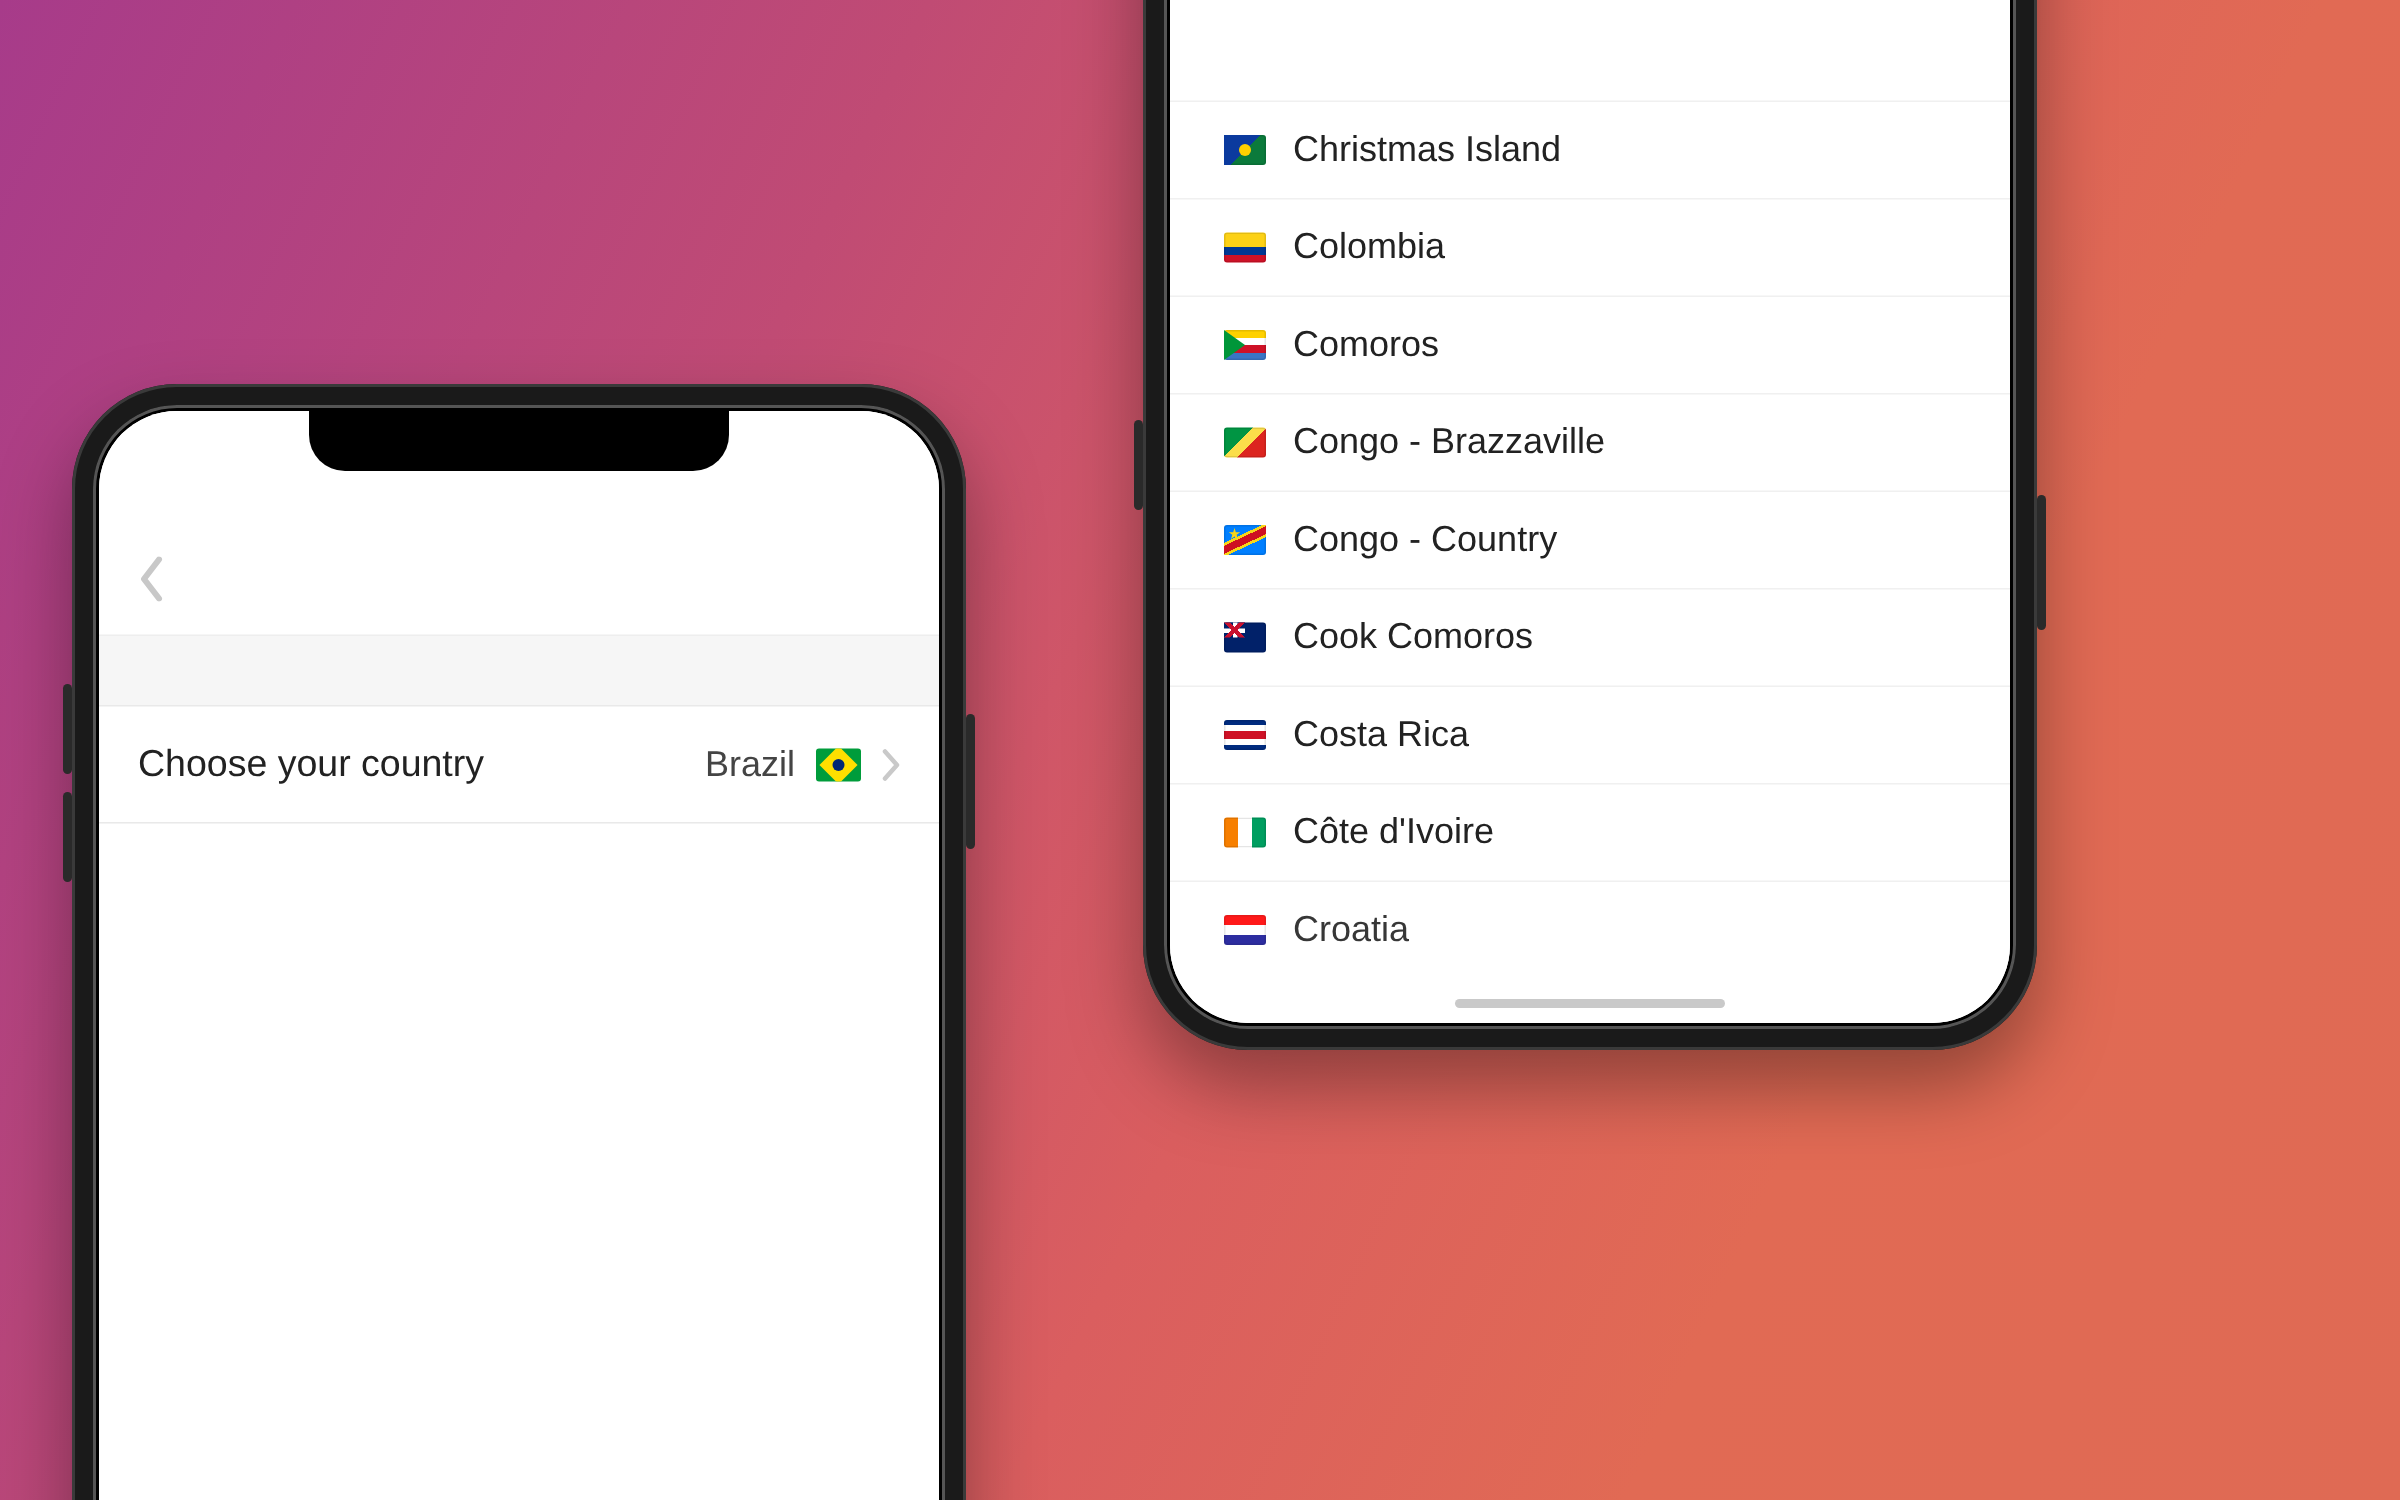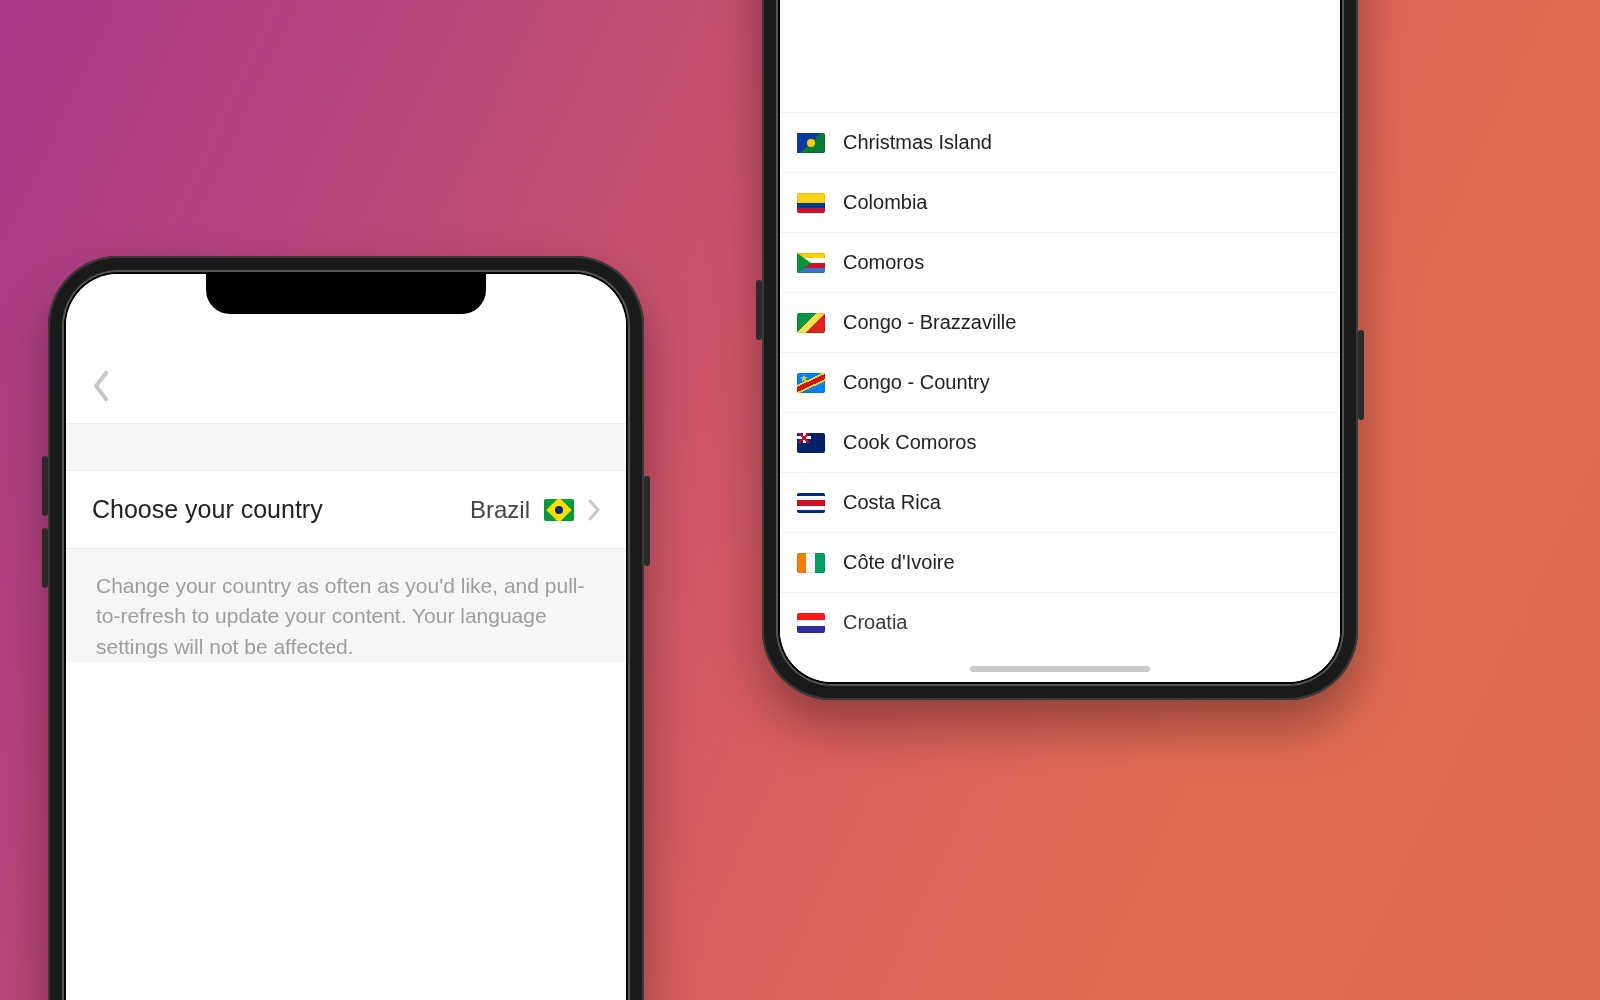--- a/index.html
+++ b/index.html
@@ -157,23 +157,23 @@
 
   
   .country-list {
     position: absolute;
     left: 0; right: 0; bottom: 0;
     padding-bottom: 30px;
     background:#fff;
   }
   .country-item {
     display:flex; align-items:center; gap:18px;
-    padding: 18px 30px 18px 17px;
+    padding: 18px 30px 18px 36px;
     border-bottom: 1px solid #f0f0f0;
-    font-size: 20px;
+    font-size: 24px;
     color:#222;
   }
   .country-item:last-child{ border-bottom:none; }
   .cflag {
     width:28px; height:20px; border-radius:2px; flex:0 0 auto;
     box-shadow: 0 0 0 1px rgba(0,0,0,.1) inset;
   }
   .flag-christmas{ background:#0b7a3b; position:relative; }
   .flag-christmas::before{content:"";position:absolute;inset:0;background:linear-gradient(135deg,#0b3a9e 50%, transparent 50%);}
   .flag-christmas::after{content:"";position:absolute;left:50%;top:50%;width:8px;height:8px;border-radius:50%;background:#ffd000;transform:translate(-50%,-50%);}
@@ -225,21 +225,20 @@
           <div class="row-left">Choose your country</div>
           <div class="row-right">
             <span>Brazil</span>
             <span class="flag flag-brazil"></span>
             <svg class="chevron-right" viewBox="0 0 12 22">
               <polyline points="2,2 10,11 2,20" fill="none" stroke="#888" stroke-width="3" stroke-linecap="round" stroke-linejoin="round"></polyline>
             </svg>
           </div>
         </div>
 
-        <div class="help-text">Change your country as often as you'd like, and pull-to-refresh to update your content. Your language settings will not be affected.</div>
       </div>
 
     </div>
   </div>
 </div>
 
 <div id="phone-right" class="phone">
   <span class="side-btn vol-up"></span>
   <span class="side-btn pwr"></span>
   <div class="phone-inner">

